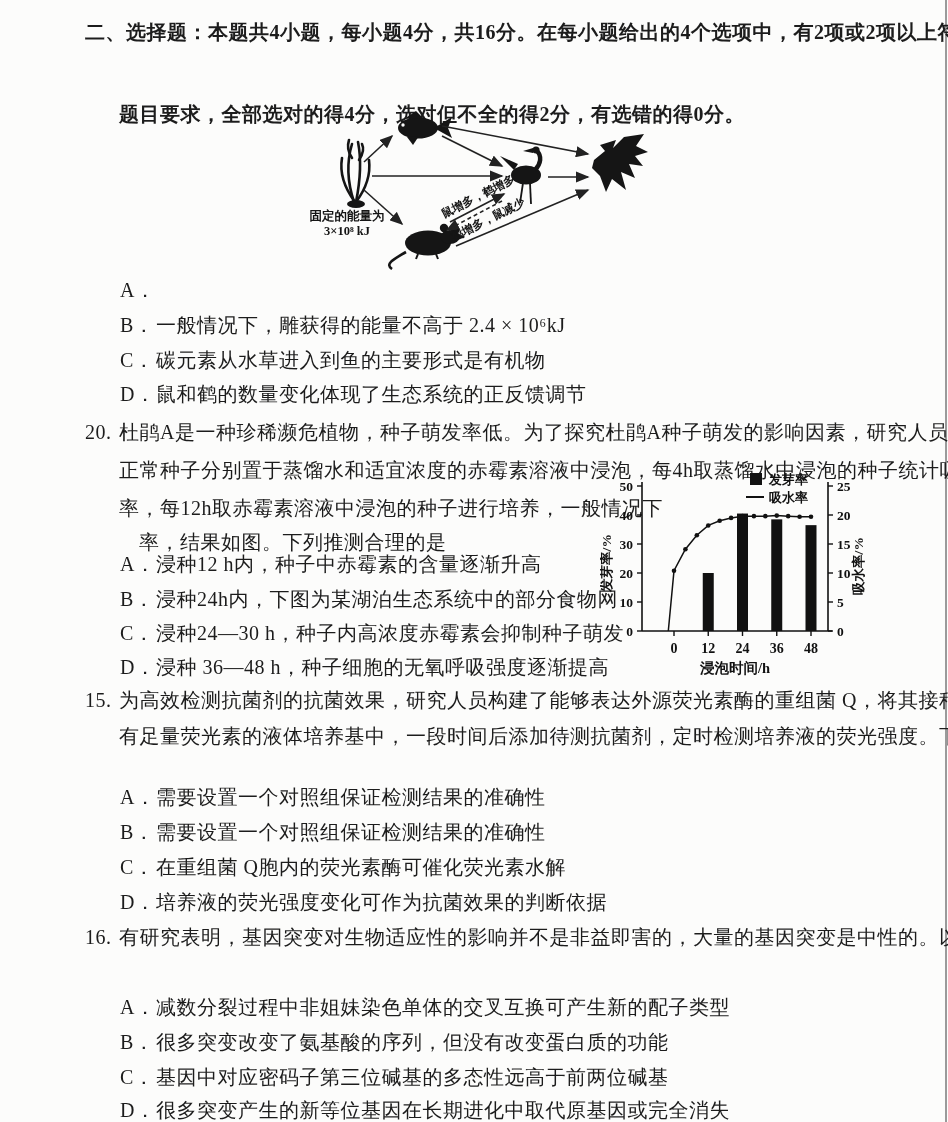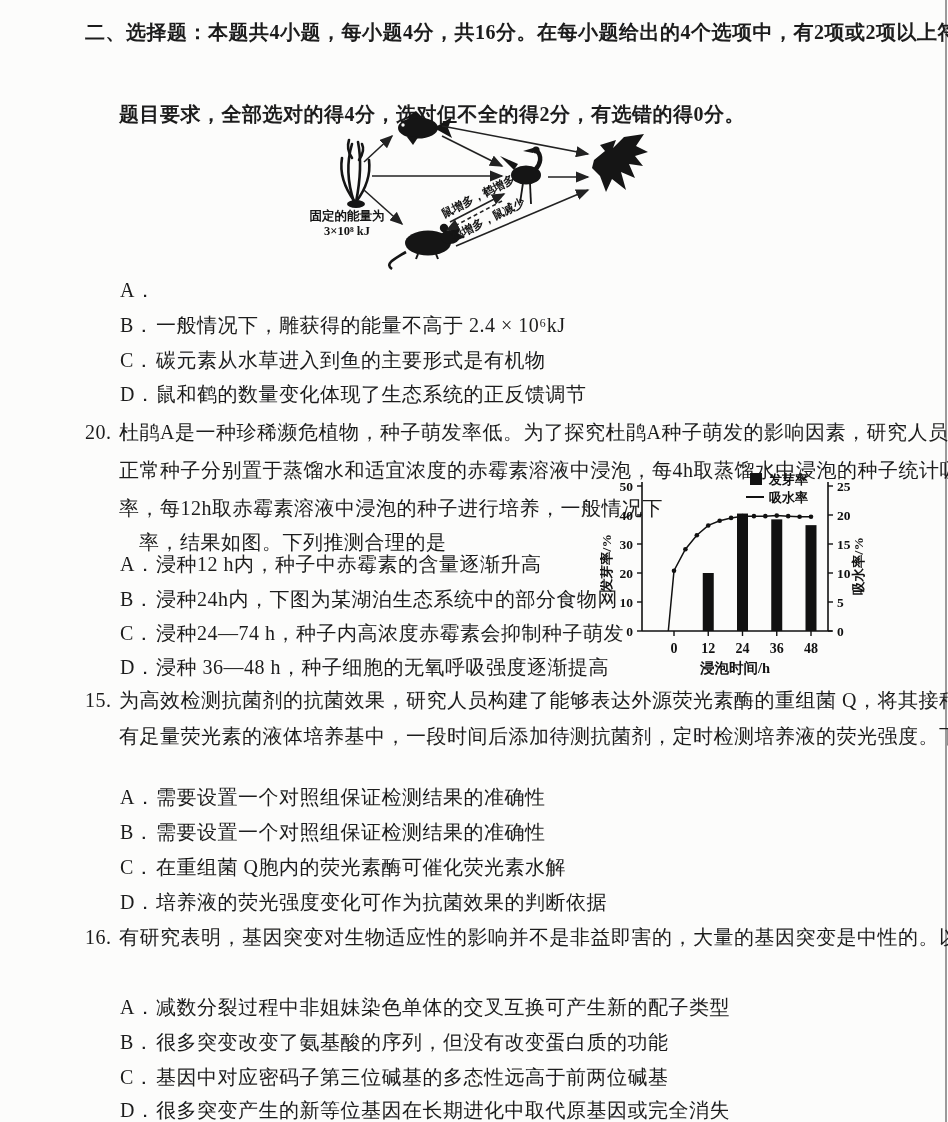--- a/index.html
+++ b/index.html
@@ -192,21 +192,21 @@
   <div class="line optrow" style="left:120px;top:552px;">
     <span class="optletter">A．</span>
     <span>浸种12 h内，种子中赤霉素的含量逐渐升高</span>
   </div>
   <div class="line optrow" style="left:120px;top:587px;">
     <span class="optletter">B．</span>
     <span>浸种24h内，下图为某湖泊生态系统中的部分食物网</span>
   </div>
   <div class="line optrow" style="left:120px;top:621px;">
     <span class="optletter">C．</span>
-    <span>浸种24—74 h，种子内高浓度赤霉素会抑制种子萌发</span>
+    <span>浸种24—30 h，种子内高浓度赤霉素会抑制种子萌发</span>
   </div>
   <div class="line optrow" style="left:120px;top:655px;">
     <span class="optletter">D．</span>
     <span>浸种 36—48 h，种子细胞的无氧呼吸强度逐渐提高</span>
   </div>
 
   <div class="line qrow" style="left:85px;top:688px;">
     <span class="qnum">15.</span>
     <span>为高效检测抗菌剂的抗菌效果，研究人员构建了能够表达外源荧光素酶的重组菌 Q，将其接种到</span>
   </div>

